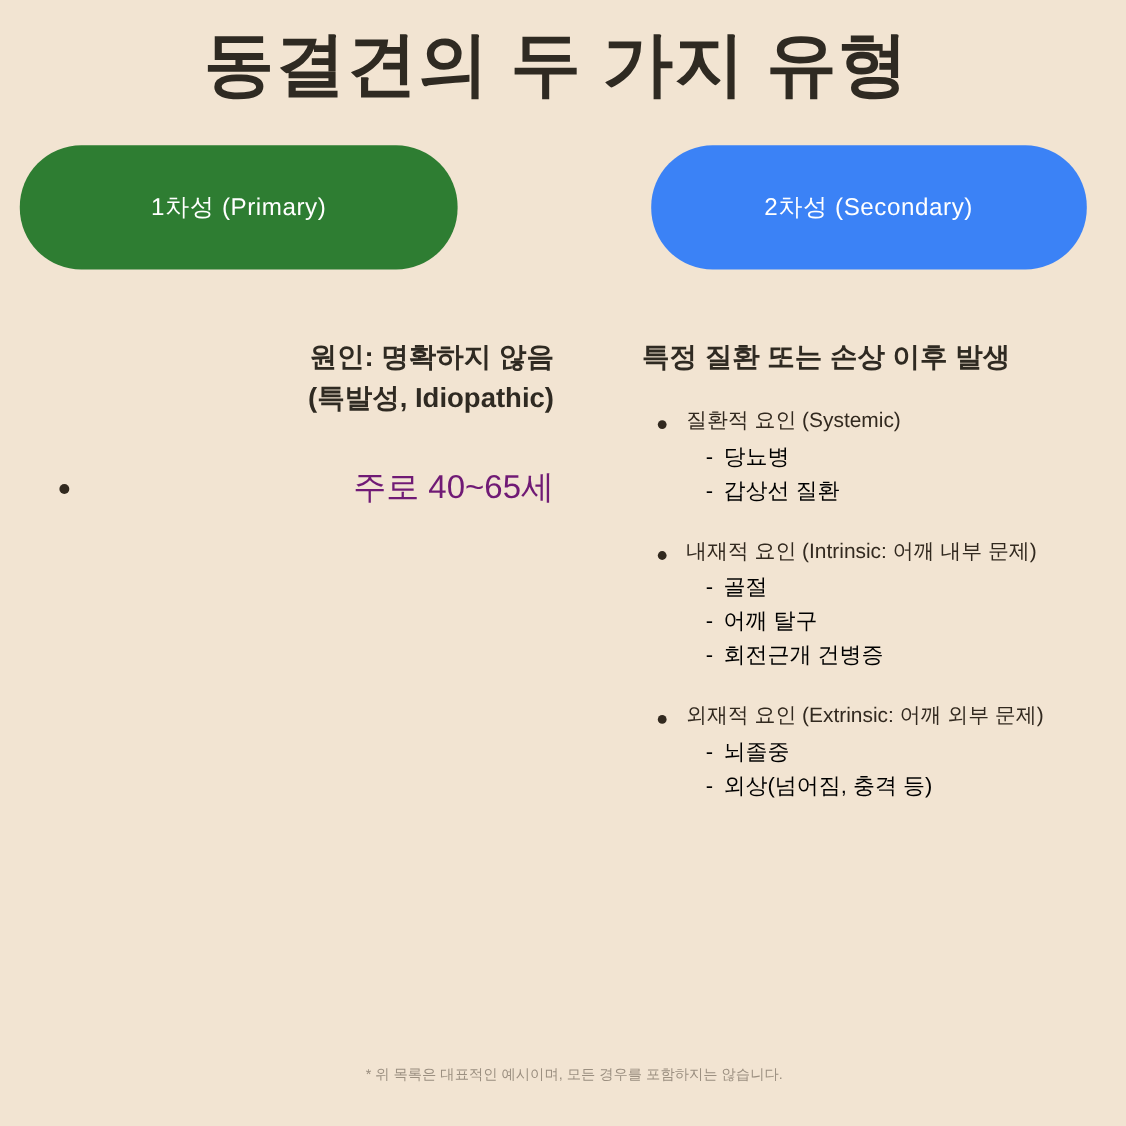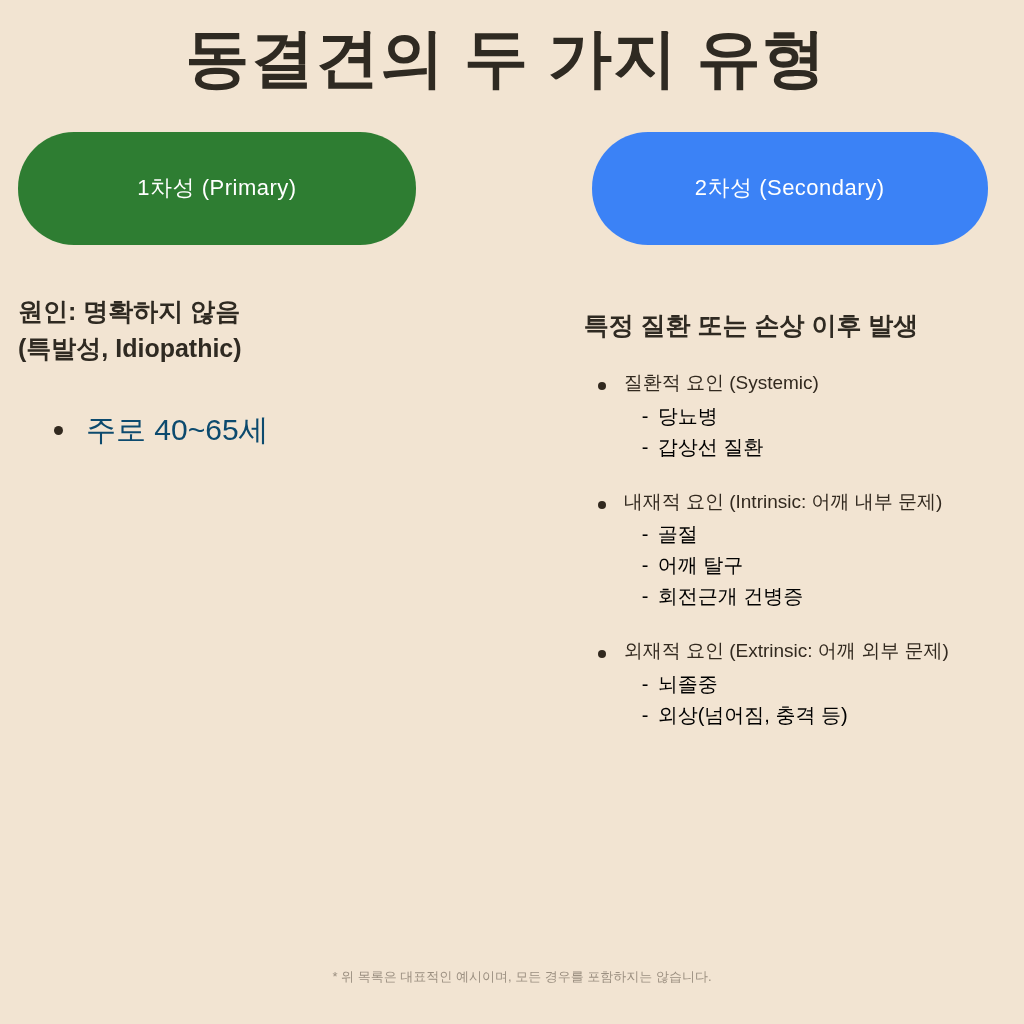--- a/index.html
+++ b/index.html
@@ -39,20 +39,21 @@
     flex-direction: row;
     margin-top: 36px;
   }
   .col {
     box-sizing: border-box;
   }
   .col-left {
     width: 520px;
     padding-left: 18px;
     padding-right: 10px;
+    text-align: right;
   }
   .col-right {
     width: 504px;
     padding-left: 60px;
     padding-right: 10px;
   }
 
   
   .pill {
     height: 113px;
@@ -76,38 +77,38 @@
   }
 
   
   .subhead {
     font-size: 25px;
     font-weight: bold;
     color: #2f2a22;
     line-height: 1.5;
   }
   .subhead-left {
-    margin-top: 48px;
+    margin-top: 62px;
   }
   .subhead-right {
     margin-top: 62px;
     margin-left: 10px;
   }
 
   
   ul.left-list {
     list-style: none;
     margin: 42px 0 0 0;
     padding: 0 0 0 36px;
   }
   ul.left-list > li {
     position: relative;
     font-size: 30px;
     line-height: 1.35;
-    color: #0c4a6e;
+    color: #701a75;
     margin-bottom: 50px;
     padding-left: 32px;
   }
   ul.left-list > li::before {
     content: "";
     position: absolute;
     left: 0;
     top: 16px;
     width: 9px;
     height: 9px;

